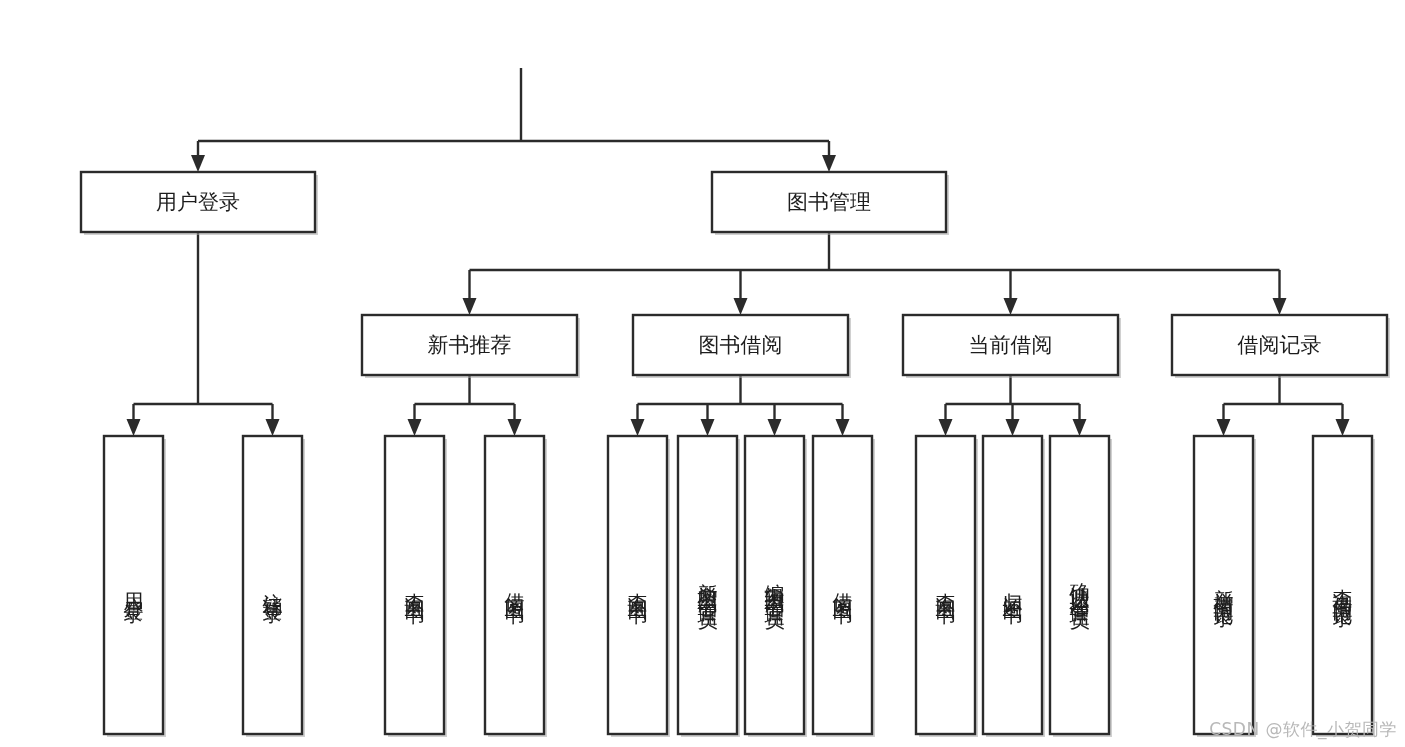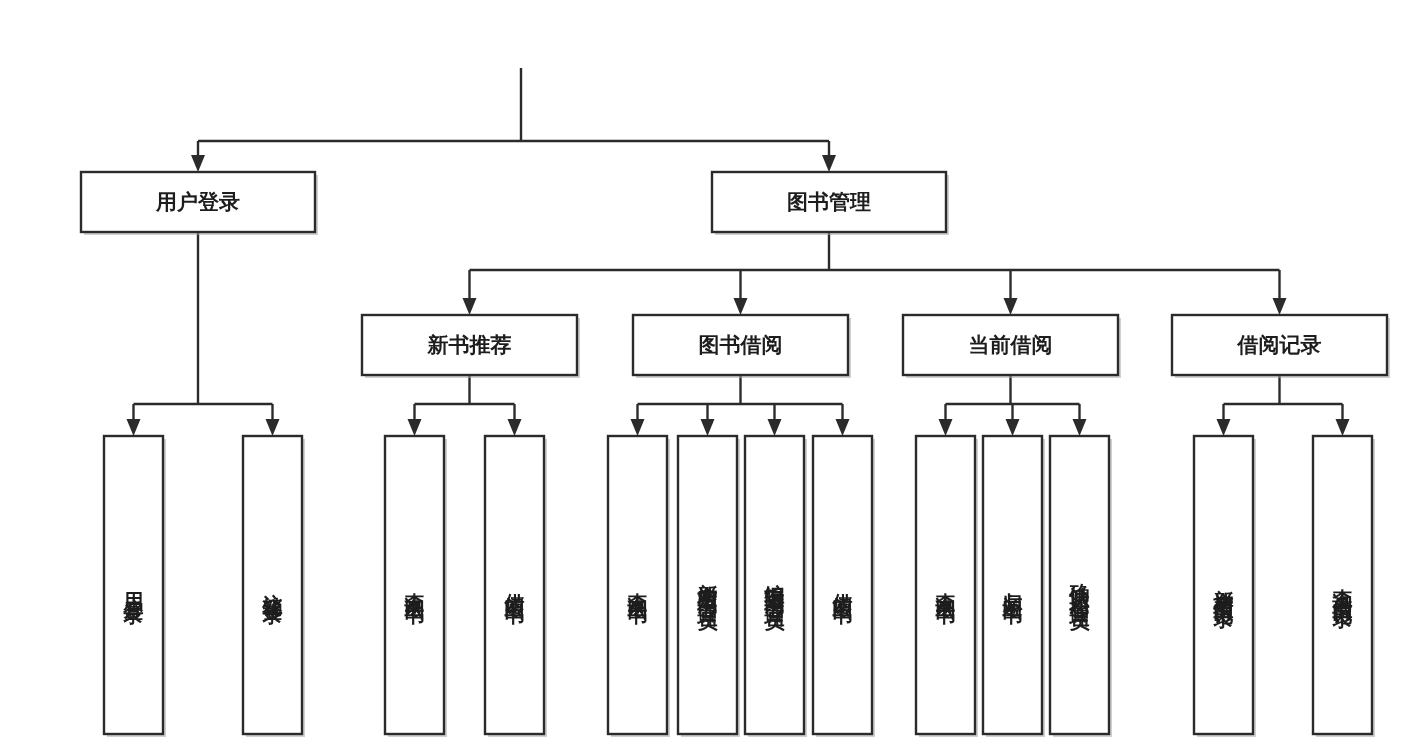--- a/index.html
+++ b/index.html
@@ -12,21 +12,20 @@
     height: 747px;
     overflow: hidden;
     font-family: "DejaVu Sans", "Liberation Sans", sans-serif;
     position: relative;
   }
   #diagram-root {
     position: relative;
     width: 1405px;
     height: 747px;
     background: #ffffff;
-    font-weight: bold;
   }
   svg#flowchart {
     position: absolute;
     left: 0;
     top: 0;
     width: 1405px;
     height: 747px;
     display: block;
   }
   .node-rect {
@@ -236,14 +235,15 @@
       <div class="leaf-label-wrap" style="left: 678px; top: 436px; width: 59px; height: 298px;">新增图书（管理员）</div>
       <div class="leaf-label-wrap" style="left: 745px; top: 436px; width: 59px; height: 298px;">编辑图书（管理员）</div>
       <div class="leaf-label-wrap" style="left: 813px; top: 436px; width: 59px; height: 298px;">借阅图书</div>
       <div class="leaf-label-wrap" style="left: 916px; top: 436px; width: 59px; height: 298px;">查询图书</div>
       <div class="leaf-label-wrap" style="left: 983px; top: 436px; width: 59px; height: 298px;">归还图书</div>
       <div class="leaf-label-wrap" style="left: 1050px; top: 436px; width: 59px; height: 298px;">确认归还（管理员）</div>
       <div class="leaf-label-wrap" style="left: 1194px; top: 436px; width: 59px; height: 298px;">新增借阅记录</div>
       <div class="leaf-label-wrap" style="left: 1313px; top: 436px; width: 59px; height: 298px;">查询借阅记录</div>
     </div>
 
+  <div class="watermark">CSDN @软件_小贺同学</div>
 
 </div>
 
 </body></html>

